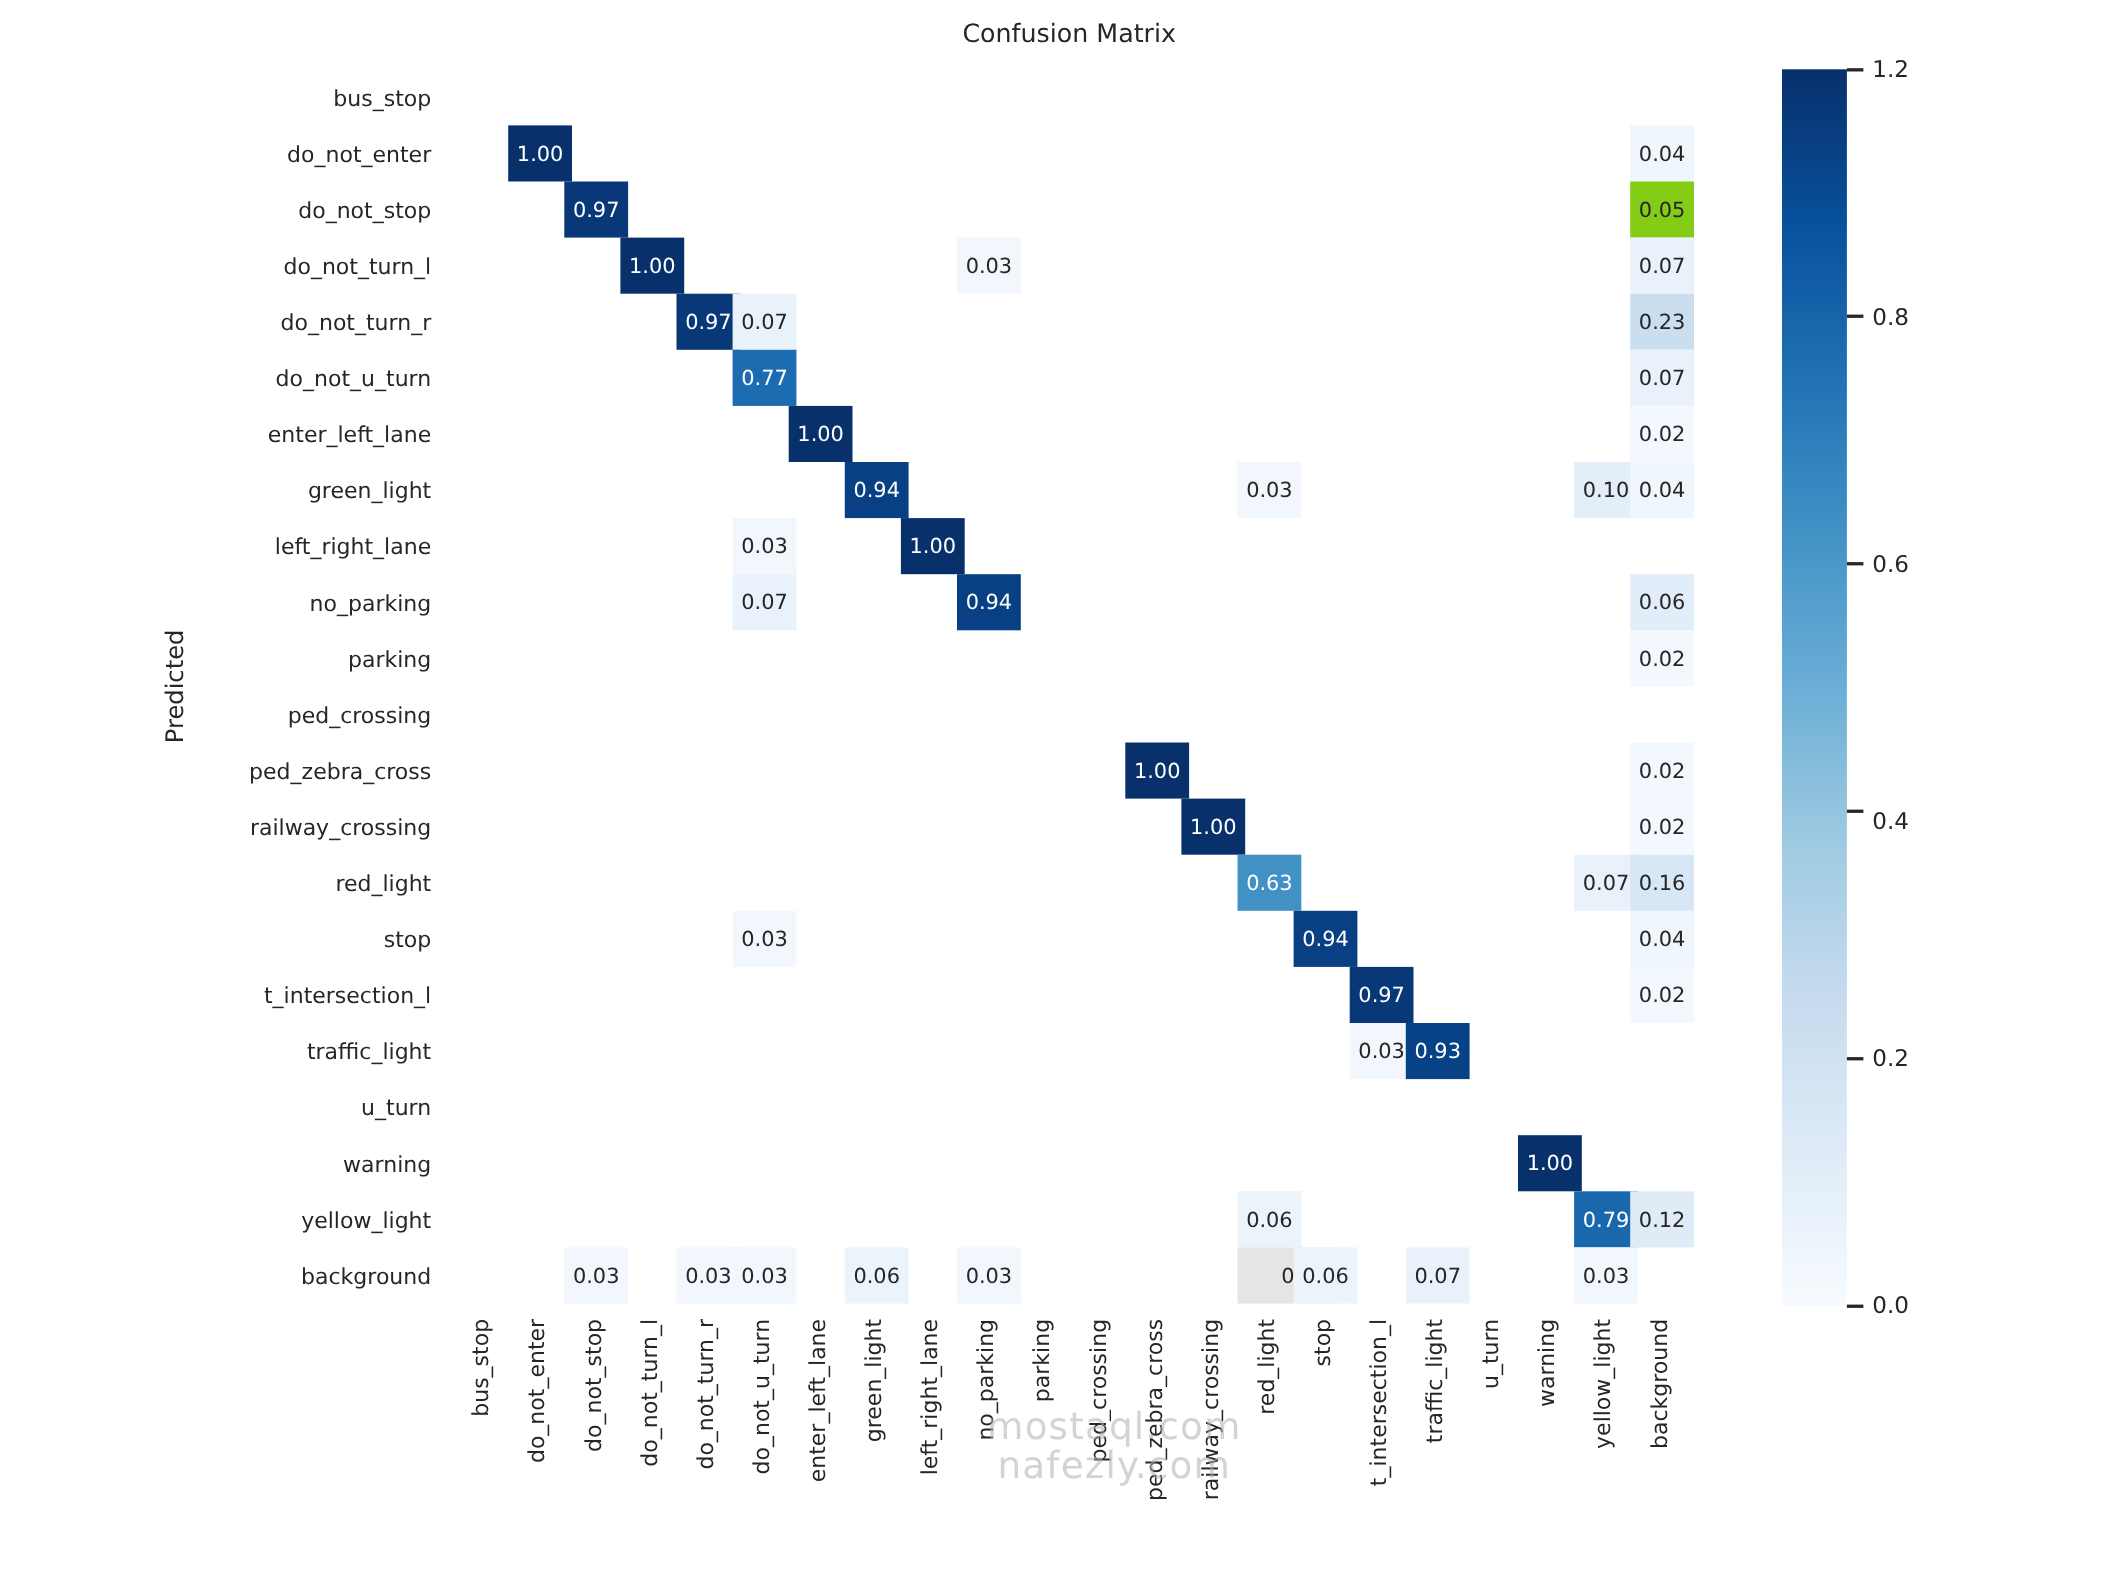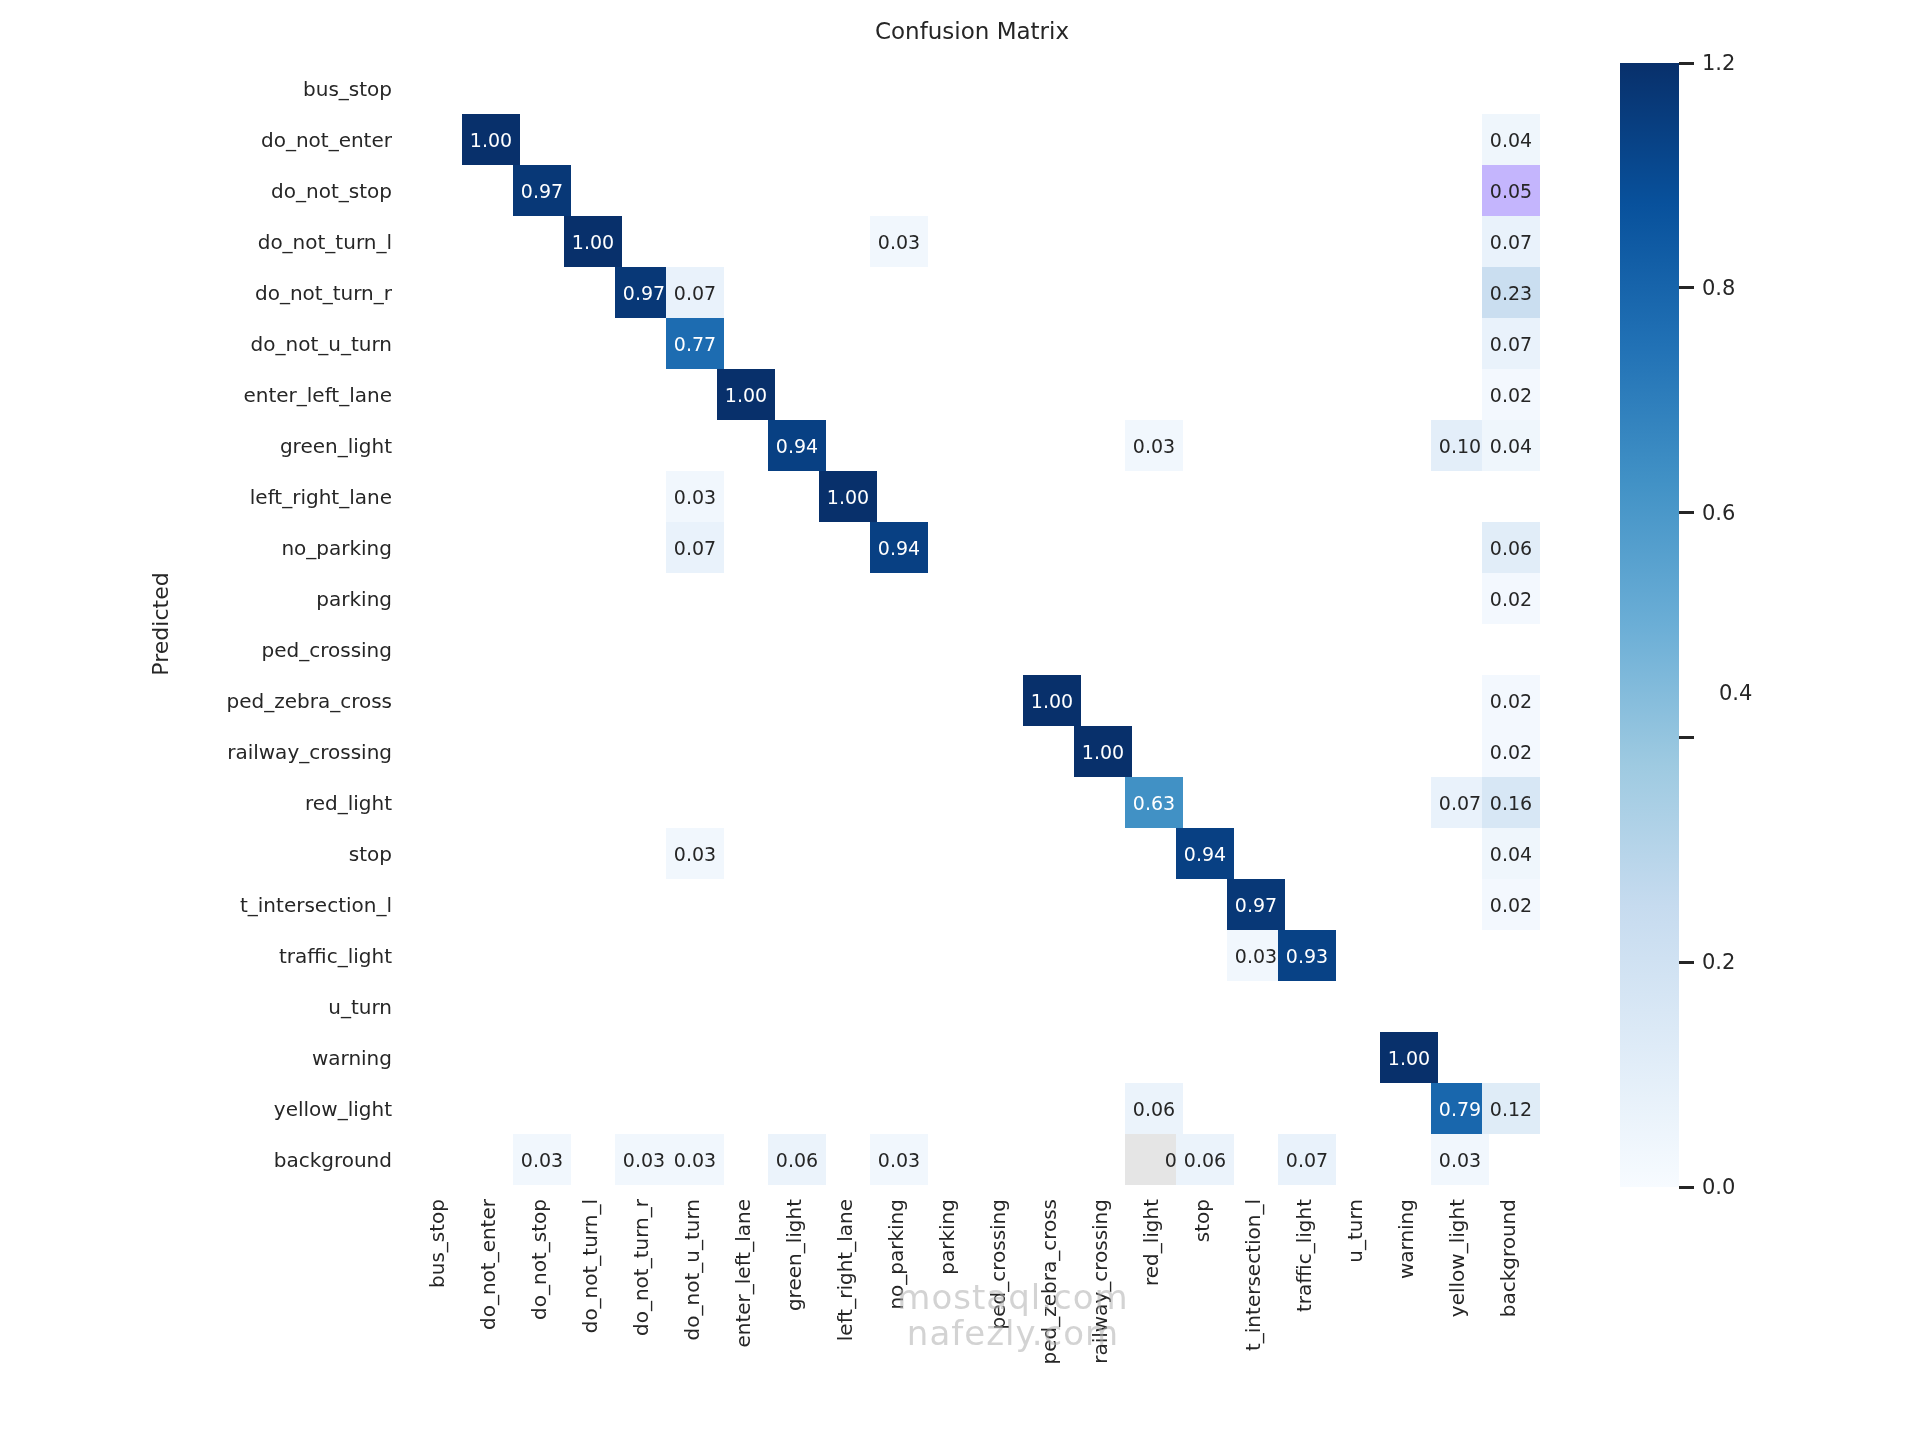--- a/index.html
+++ b/index.html
@@ -90,21 +90,21 @@
     <div class="ytick">u_turn</div>
     <div class="ytick">warning</div>
     <div class="ytick">yellow_light</div>
     <div class="ytick">background</div>
   </div>
 
 <div class="grid" id="grid">
     <div class="cell" style="left: 51px; top: 51px; background: rgb(8, 48, 107); color: rgb(255, 255, 255);">1.00</div>
     <div class="cell" style="left: 1071px; top: 51px; background: rgb(239, 246, 252); color: rgb(38, 38, 38);">0.04</div>
     <div class="cell" style="left: 102px; top: 102px; background: rgb(8, 56, 119); color: rgb(255, 255, 255);">0.97</div>
-    <div class="cell" style="left: 1071px; top: 102px; background: #c4b5fd; color: rgb(38, 38, 38);">0.05</div>
+    <div class="cell" style="left: 1071px; top: 102px; background: #84cc16; color: rgb(38, 38, 38);">0.05</div>
     <div class="cell" style="left: 153px; top: 153px; background: rgb(8, 48, 107); color: rgb(255, 255, 255);">1.00</div>
     <div class="cell" style="left: 459px; top: 153px; background: rgb(241, 247, 253); color: rgb(38, 38, 38);">0.03</div>
     <div class="cell" style="left: 1071px; top: 153px; background: rgb(233, 242, 251); color: rgb(38, 38, 38);">0.07</div>
     <div class="cell" style="left: 204px; top: 204px; background: rgb(8, 56, 119); color: rgb(255, 255, 255);">0.97</div>
     <div class="cell" style="left: 255px; top: 204px; background: rgb(233, 242, 251); color: rgb(38, 38, 38);">0.07</div>
     <div class="cell" style="left: 1071px; top: 204px; background: rgb(202, 222, 240); color: rgb(38, 38, 38);">0.23</div>
     <div class="cell" style="left: 255px; top: 255px; background: rgb(29, 108, 177); color: rgb(255, 255, 255);">0.77</div>
     <div class="cell" style="left: 1071px; top: 255px; background: rgb(233, 242, 251); color: rgb(38, 38, 38);">0.07</div>
     <div class="cell" style="left: 306px; top: 306px; background: rgb(8, 48, 107); color: rgb(255, 255, 255);">1.00</div>
     <div class="cell" style="left: 1071px; top: 306px; background: rgb(243, 248, 254); color: rgb(38, 38, 38);">0.02</div>
@@ -218,21 +218,21 @@
 
 <div class="colorbar" id="colorbar" style="background: linear-gradient(to top, rgb(247, 251, 255) 0%, rgb(222, 235, 247) 12.5%, rgb(198, 219, 239) 25%, rgb(158, 202, 225) 37.5%, rgb(107, 174, 214) 50%, rgb(66, 146, 198) 62.5%, rgb(33, 113, 181) 75%, rgb(8, 81, 156) 87.5%, rgb(8, 48, 107) 100%);"></div>
 <div id="cbarTicks">
     <div class="cbar-tick-mark" style="top: 61.5px;"></div>
     <div class="cbar-tick-label" style="top: 63px;">1.2</div>
     <div class="cbar-tick-mark" style="top: 286.3px;"></div>
     <div class="cbar-tick-label" style="top: 287.8px;">0.8</div>
     <div class="cbar-tick-mark" style="top: 511.1px;"></div>
     <div class="cbar-tick-label" style="top: 512.6px;">0.6</div>
     <div class="cbar-tick-mark" style="top: 735.9px;"></div>
-    <div class="cbar-tick-label" style="top: 693px; margin-left: 17px;">0.4</div>
+    <div class="cbar-tick-label" style="top: 747px;">0.4</div>
     <div class="cbar-tick-mark" style="top: 960.7px;"></div>
     <div class="cbar-tick-label" style="top: 962.2px;">0.2</div>
     <div class="cbar-tick-mark" style="top: 1185.5px;"></div>
     <div class="cbar-tick-label" style="top: 1187px;">0.0</div>
   </div>
 
 <div class="watermark">
   <div class="wm-line">mostaql.com</div>
   <div class="wm-line">nafezly.com</div>
 </div>

